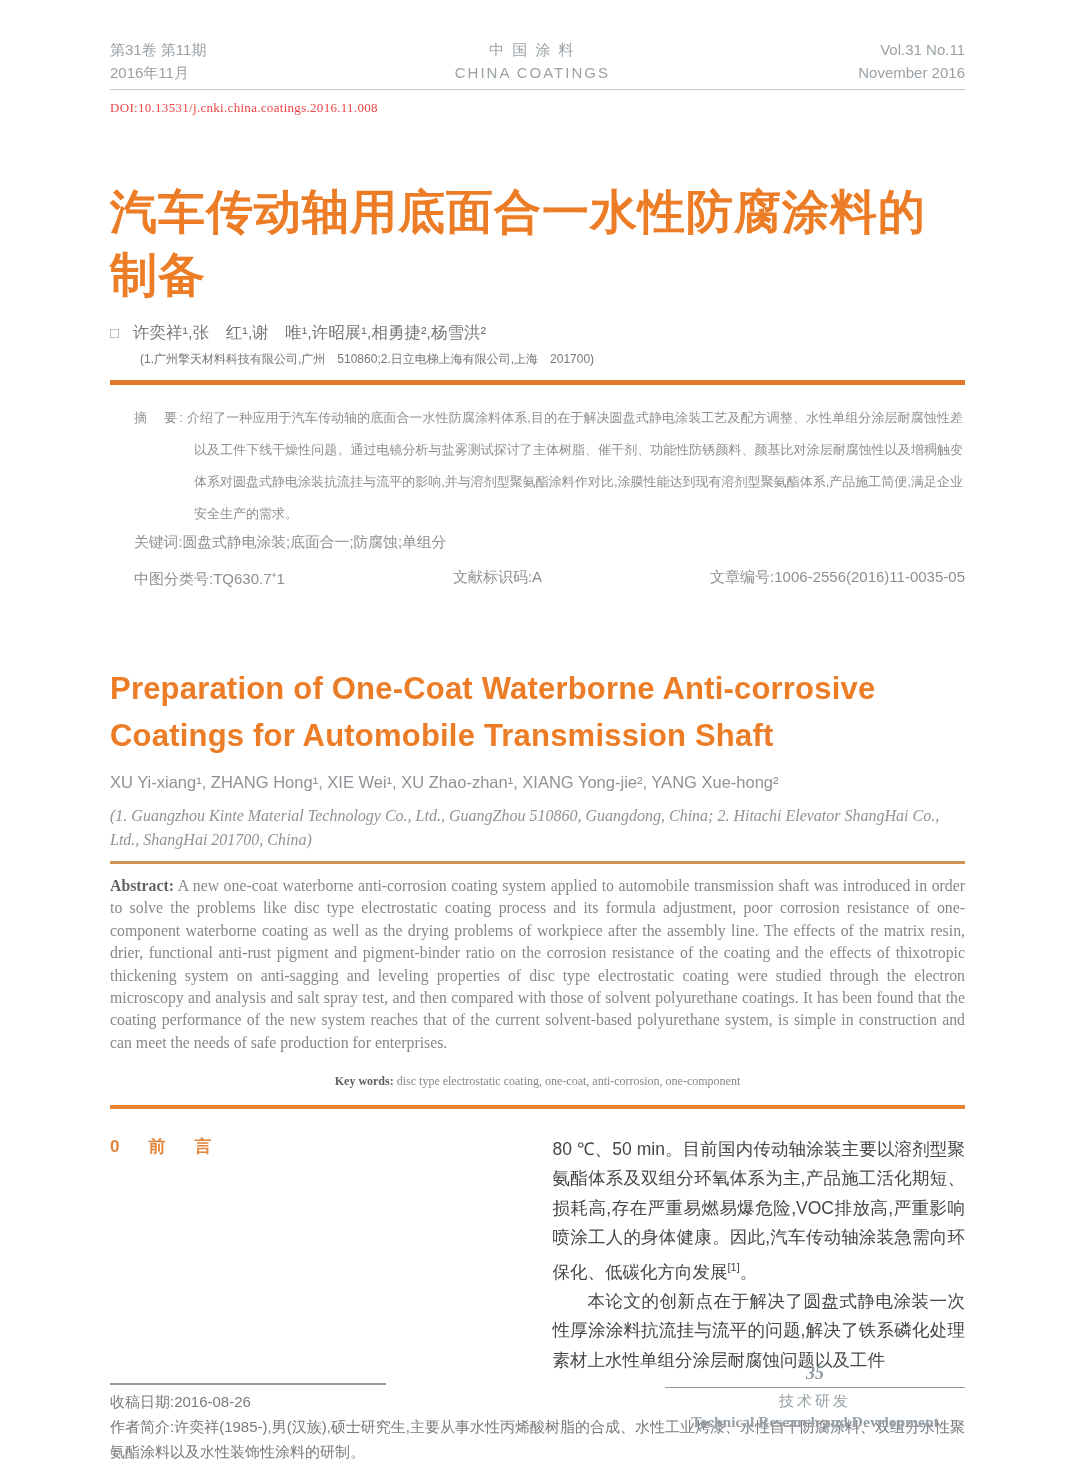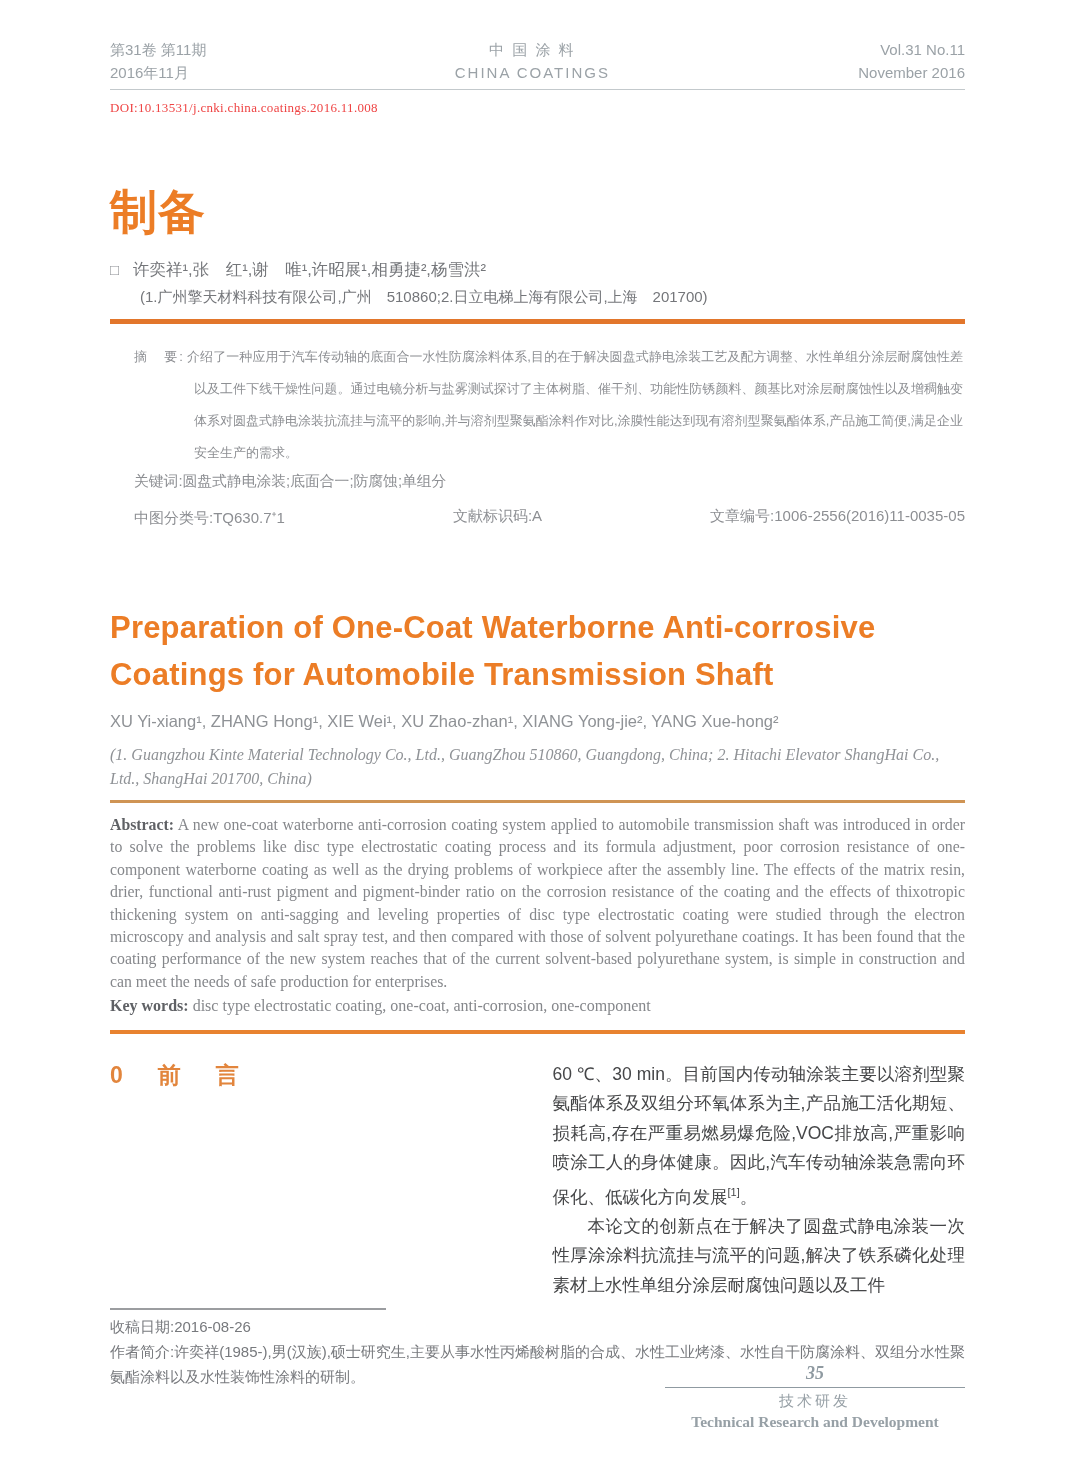--- a/index.html
+++ b/index.html
@@ -59,21 +59,21 @@
   }
   .author-marker {
     color: #8d9094;
     font-size: 15px;
     margin-right: 14px;
   }
   .cn-affiliation {
     margin-top: 7px;
     padding-left: 30px;
     color: #74767a;
-    font-size: 15px;
+    font-size: 12px;
   }
 
   .rule-orange-thick { margin-top: 12px; height: 5px; background: #e2762b; }
   .rule-orange-mid   { margin-top: 9px;  height: 3px; background: #cf9454; }
   .rule-orange-thin  { margin-top: 12px; height: 4px; background: #e8822f; }
 
   
   .cn-abstract {
     margin-top: 17px;
     padding-left: 84px;
@@ -133,37 +133,38 @@
     line-height: 22.4px;
     text-align: justify;
   }
   .en-abstract .lbl, .en-keywords .lbl {
     font-weight: bold;
     color: #5f6165;
   }
   .en-keywords {
     font-family: "Liberation Serif", serif;
     color: #85878b;
-    font-size: 16px;
+    font-size: 12px;
     line-height: 22.4px;
-    margin-top: 2px;
+    margin-top: 16px;
+    text-align: center;
   }
 
   
   .intro {
     margin-top: 26px;
     display: flex;
     gap: 30px;
   }
   .intro .col { width: 50%; }
 
   .intro-heading {
     color: #e2853c;
     font-weight: bold;
-    font-size: 23px;
+    font-size: 17px;
     letter-spacing: 6px;
     margin-bottom: 16px;
   }
   .intro p {
     font-size: 17.5px;
     line-height: 29.5px;
     color: #454648;
     text-align: justify;
   }
   .intro p.indent { text-indent: 2em; }
@@ -221,20 +222,21 @@
     </div>
     <div class="col right">
       <div>Vol.31  No.11</div>
       <div>November 2016</div>
     </div>
   </div>
 
   <div class="doi-line">DOI:10.13531/j.cnki.china.coatings.2016.11.008</div>
 
   <h1 class="cn-title">
+    <span style="display:block">汽车传动轴用底面合一水性防腐涂料的</span>
     <span style="display:block">制备</span>
   </h1>
 
   <div class="cn-authors">
     <span class="author-marker">□</span>
     <span>许奕祥¹,张　红¹,谢　唯¹,许昭展¹,相勇捷²,杨雪洪²</span>
   </div>
   <div class="cn-affiliation">(1.广州擎天材料科技有限公司,广州　510860;2.日立电梯上海有限公司,上海　201700)</div>
 
   <div class="rule-orange-thick"></div>
@@ -263,21 +265,21 @@
 
   <p class="en-keywords"><span class="lbl">Key words:</span> <span>disc type electrostatic coating, one-coat, anti-corrosion, one-component</span></p>
 
   <div class="rule-orange-thin"></div>
 
   <div class="intro">
     <div class="col">
       <div class="intro-heading">0　前　言</div>
     </div>
     <div class="col">
-      <p><span>60 ℃、30 min。目前国内传动轴涂装主要以溶剂型聚氨酯体系及双组分环氧体系为主,产品施工活化期短、损耗高,存在严重易燃易爆危险,VOC排放高,严重影响喷涂工人的身体健康。因此,汽车传动轴涂装急需向环保化、低碳化方向发展</span><sup>[1]</sup><span>。</span></p>
+      <p><span>80 ℃、50 min。目前国内传动轴涂装主要以溶剂型聚氨酯体系及双组分环氧体系为主,产品施工活化期短、损耗高,存在严重易燃易爆危险,VOC排放高,严重影响喷涂工人的身体健康。因此,汽车传动轴涂装急需向环保化、低碳化方向发展</span><sup>[1]</sup><span>。</span></p>
       <p class="indent">本论文的创新点在于解决了圆盘式静电涂装一次性厚涂涂料抗流挂与流平的问题,解决了铁系磷化处理素材上水性单组分涂层耐腐蚀问题以及工件</p>
     </div>
   </div>
 
   <div class="footnotes">
     <div class="footnote-rule"></div>
     <p>收稿日期:2016-08-26</p>
     <p>作者简介:许奕祥(1985-),男(汉族),硕士研究生,主要从事水性丙烯酸树脂的合成、水性工业烤漆、水性自干防腐涂料、双组分水性聚氨酯涂料以及水性装饰性涂料的研制。</p>
   </div>
 

